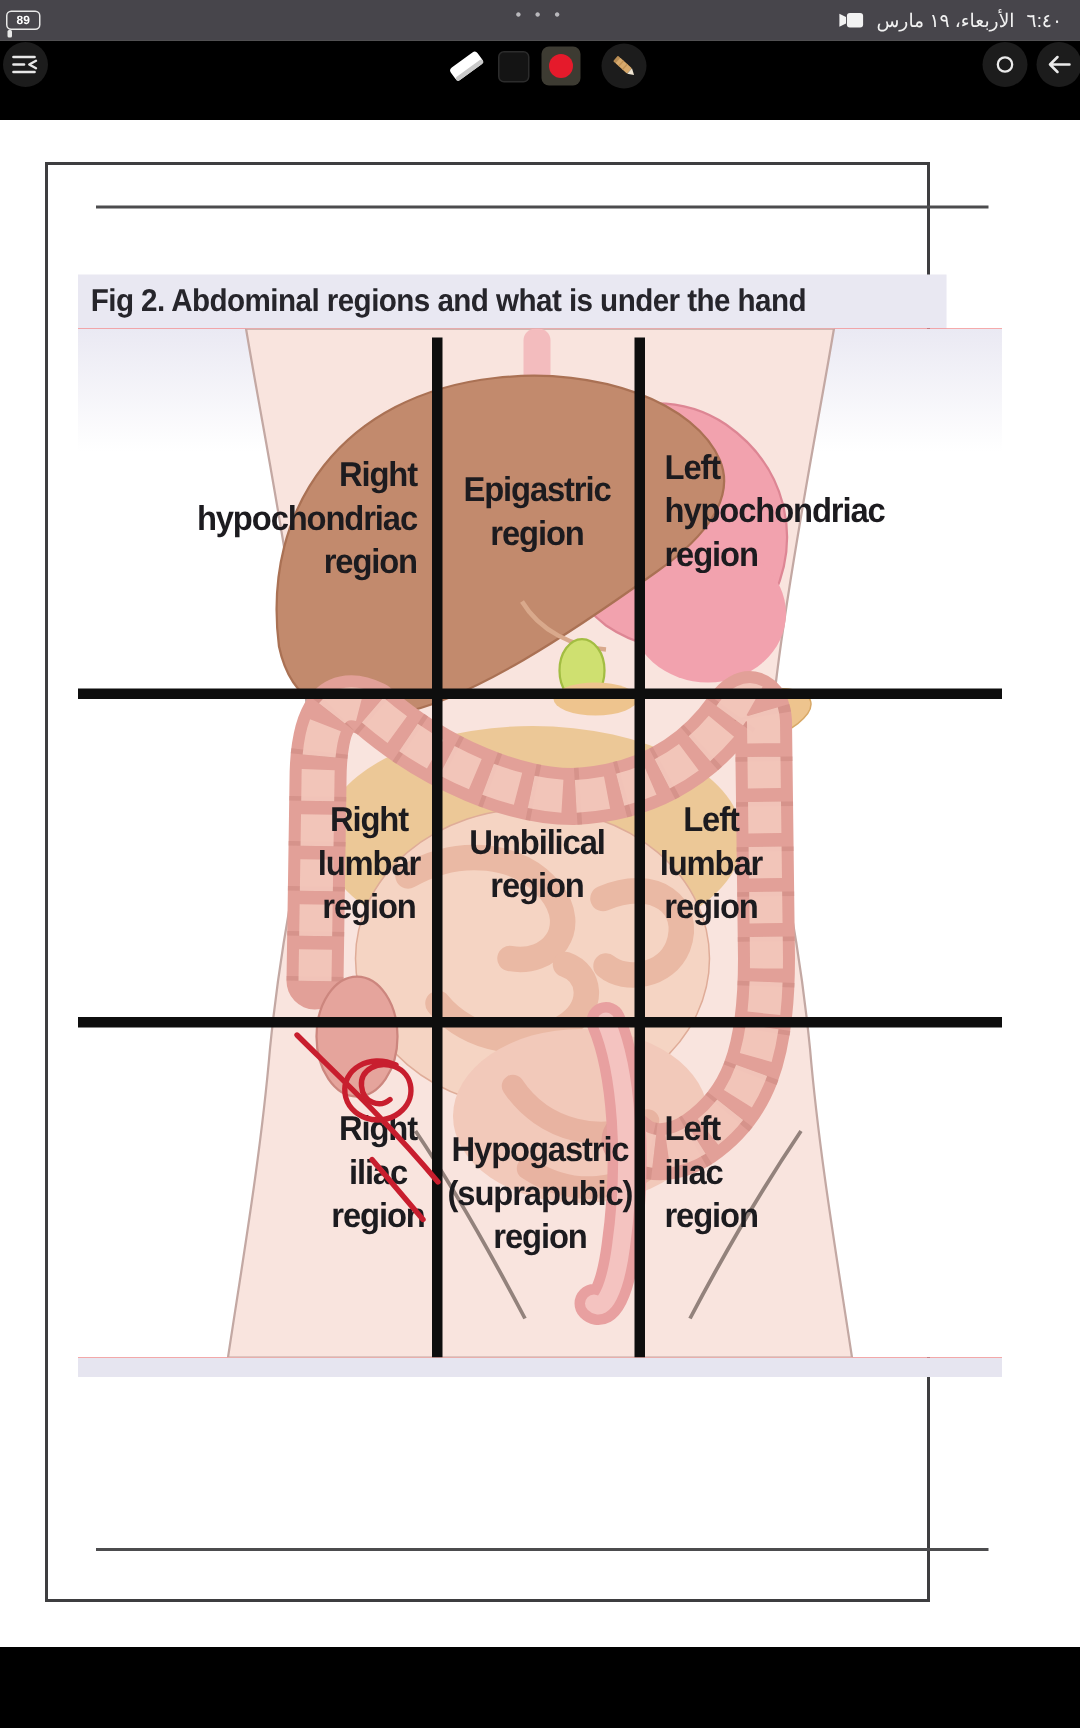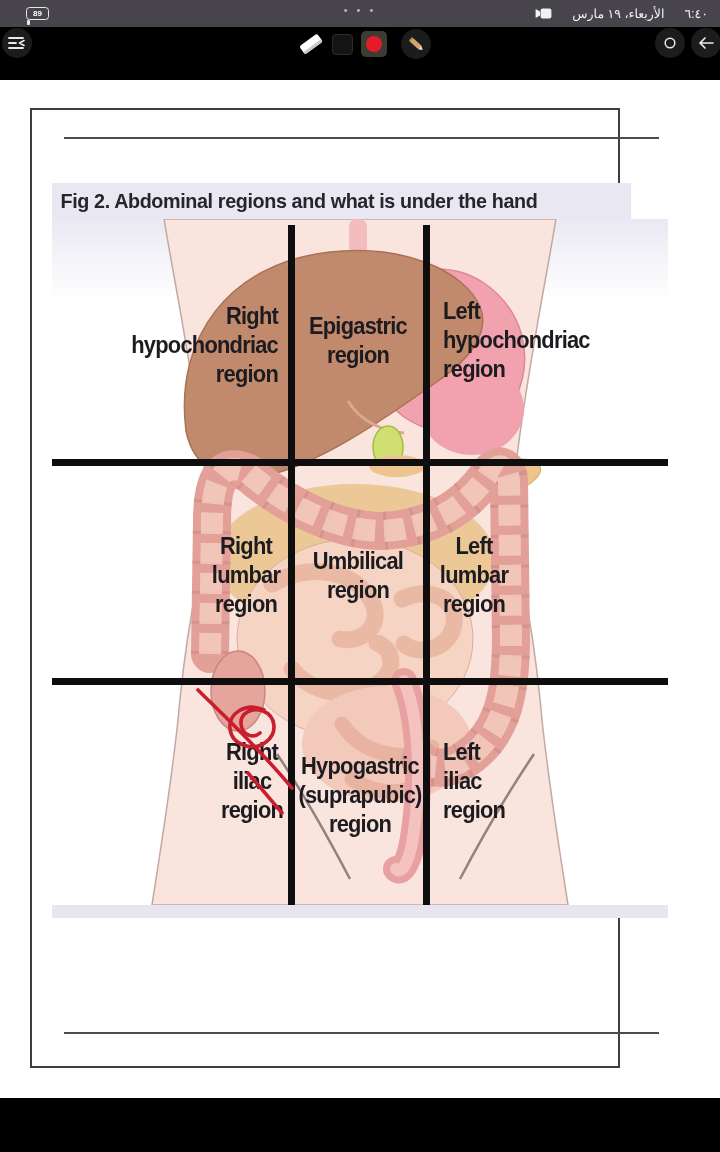--- a/index.html
+++ b/index.html
@@ -2,25 +2,25 @@
 <html><head>
 <meta charset="utf-8">
 <style>
   * { margin:0; padding:0; box-sizing:border-box; }
   html,body { background:#000; }
   body { font-family:"Liberation Sans", sans-serif; }
   .screen { position:relative; width:720px; height:1152px; overflow:hidden; background:#fff; margin:0 auto; }
 
   
   .status-bar { position:absolute; left:0; top:0; width:720px; height:27px; background:#47454b; display:flex; align-items:center; }
-  .battery { position:absolute; left:26px; top:7px; display:flex; align-items:flex-start;flex-direction:column; }
+  .battery { position:absolute; left:4px; top:7px; display:flex; align-items:flex-start;flex-direction:column; }
   .battery-body { width:23px; height:13px; border:1.5px solid #e8e8e8; border-radius:3.5px; color:#fff; font-size:8px; font-weight:700; display:flex; align-items:center; justify-content:center; }
   .battery-nub { width:2.5px; height:5px; background:#e8e8e8; border-radius:1px; margin-left:1px; }
   .status-dots { position:absolute; left:0; right:0; top:4px; text-align:center; color:#b9b8bc; font-size:11px; letter-spacing:3px; }
-  .status-right { position:absolute; right:12px; top:0; height:27px; display:flex; align-items:center; gap:20px; color:#f2f2f2; font-size:12.5px; }
+  .status-right { position:absolute; right:12px; top:0; height:27px; display:flex; align-items:center; gap:8px; color:#f2f2f2; font-size:12.5px; }
 
   
   .toolbar { position:absolute; left:0; top:27px; width:720px; height:53px; background:#000; }
   .round-btn { position:absolute; width:30px; height:30px; border-radius:50%; background:#1c1c1c; display:flex; align-items:center; justify-content:center; }
   .menu-btn { left:2px; top:1px; }
   .tool-group { position:absolute; left:298px; top:3px; height:28px; display:flex; align-items:center; gap:8px; }
   .swatch-black { width:21px; height:21px; border-radius:4px; background:#141414; border:1px solid #2c2c2c; }
   .swatch-red { width:26px; height:26px; border-radius:5px; background:#3d3b32; display:flex; align-items:center; justify-content:center; }
   .swatch-red .dot { width:16px; height:16px; border-radius:50%; background:#e51a2b; }
   .pen-btn { position:static; width:30px; height:30px; margin-left:6px; }

